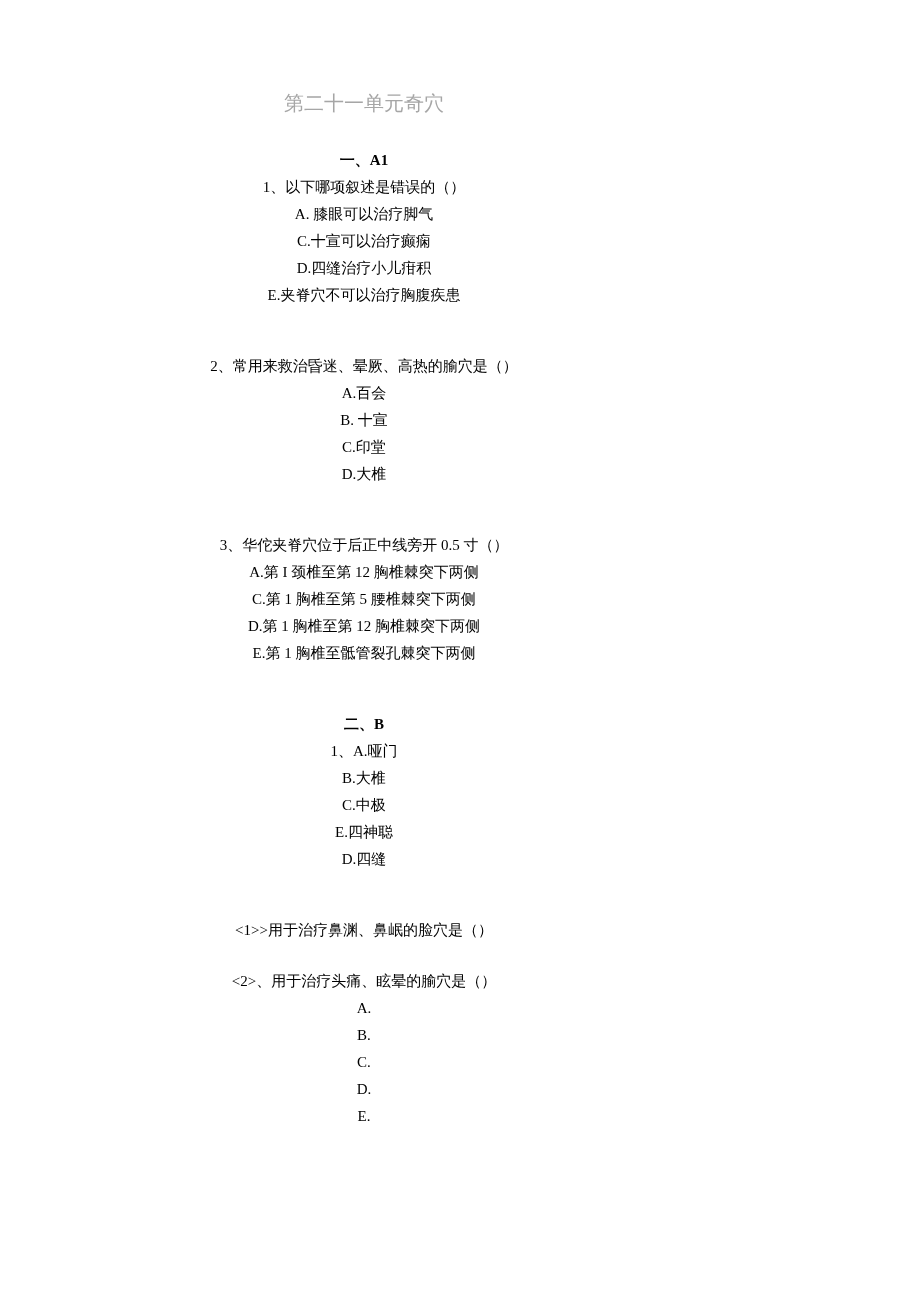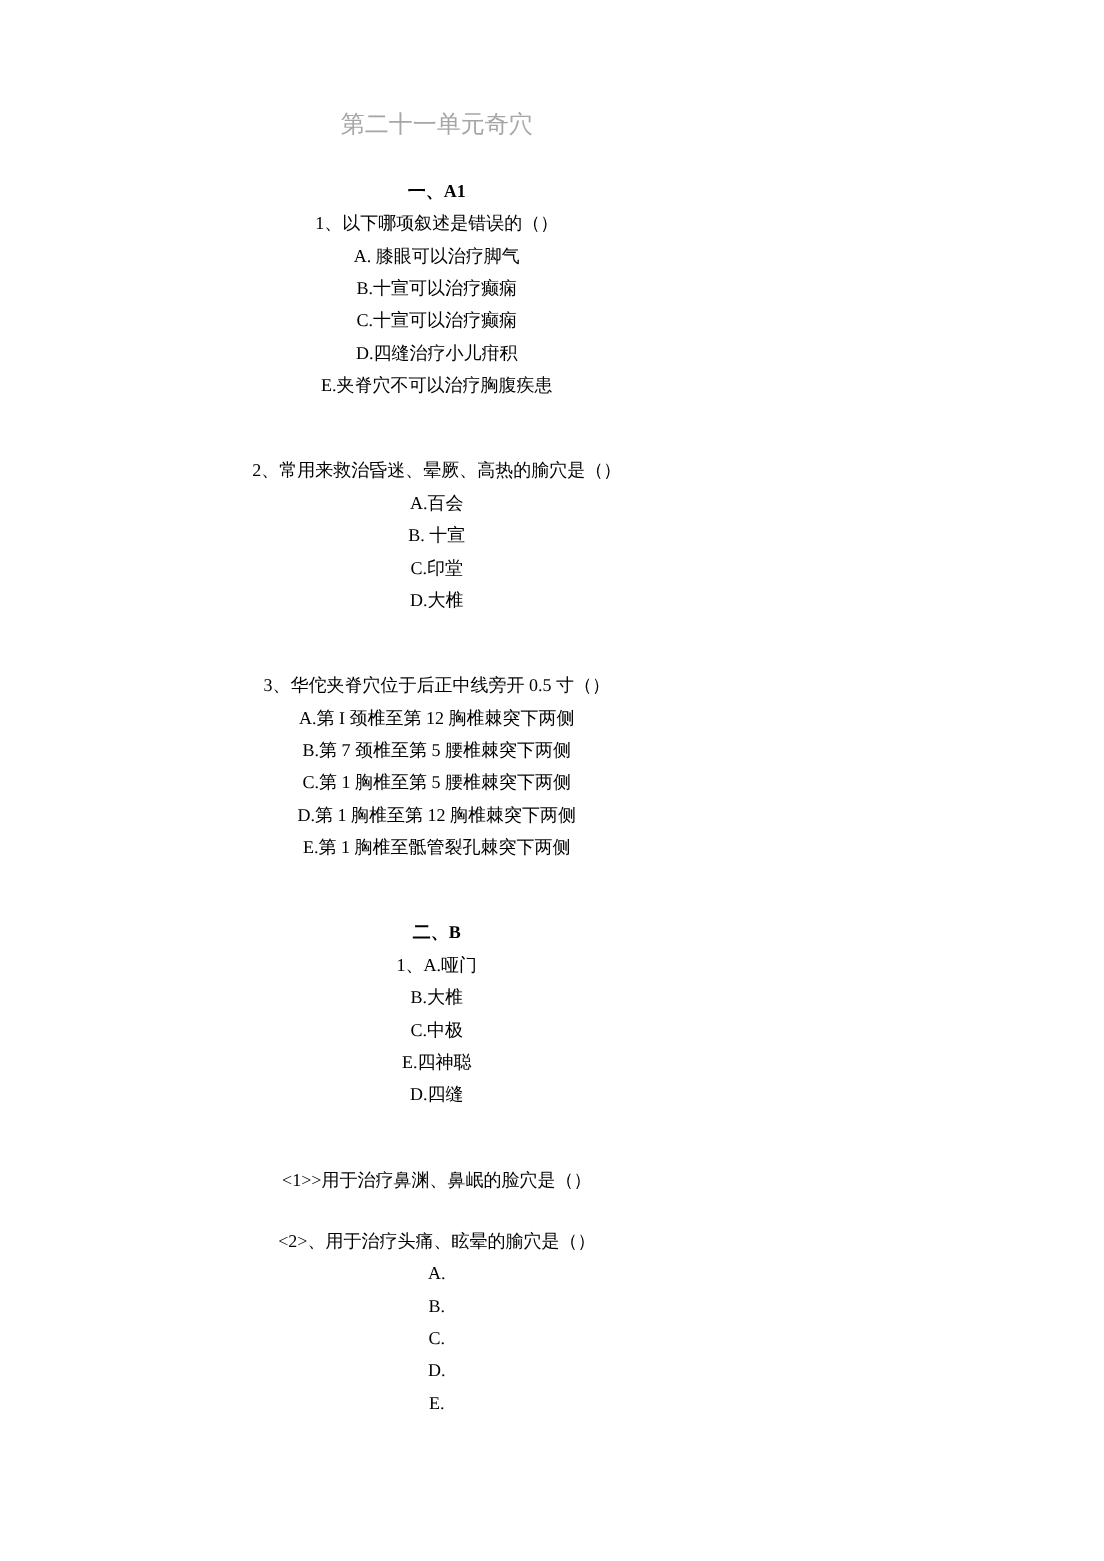--- a/index.html
+++ b/index.html
@@ -41,38 +41,36 @@
 <body>
 
 <div class="page">
 
   <div class="title">第二十一单元奇穴</div>
 
   <div class="line section-heading">一、A1</div>
 
   <div class="line">1、以下哪项叙述是错误的（）</div>
   <div class="line">A. 膝眼可以治疗脚气</div>
-  <div class="line">B.十宣可以治疗癫痫</div>
   <div class="line">C.十宣可以治疗癫痫</div>
   <div class="line">D.四缝治疗小儿疳积</div>
   <div class="line">E.夹脊穴不可以治疗胸腹疾患</div>
 
   <div class="spacer-lg"></div>
 
   <div class="line">2、常用来救治昏迷、晕厥、高热的腧穴是（）</div>
   <div class="line">A.百会</div>
   <div class="line">B. 十宣</div>
   <div class="line">C.印堂</div>
   <div class="line">D.大椎</div>
 
   <div class="spacer-lg"></div>
 
   <div class="line">3、华佗夹脊穴位于后正中线旁开 0.5 寸（）</div>
   <div class="line">A.第 I 颈椎至第 12 胸椎棘突下两侧</div>
-  <div class="line">B.第 7 颈椎至第 5 腰椎棘突下两侧</div>
   <div class="line">C.第 1 胸椎至第 5 腰椎棘突下两侧</div>
   <div class="line">D.第 1 胸椎至第 12 胸椎棘突下两侧</div>
   <div class="line">E.第 1 胸椎至骶管裂孔棘突下两侧</div>
 
   <div class="spacer-lg"></div>
 
   <div class="line section-heading">二、B</div>
   <div class="line">1、A.哑门</div>
   <div class="line">B.大椎</div>
   <div class="line">C.中极</div>

